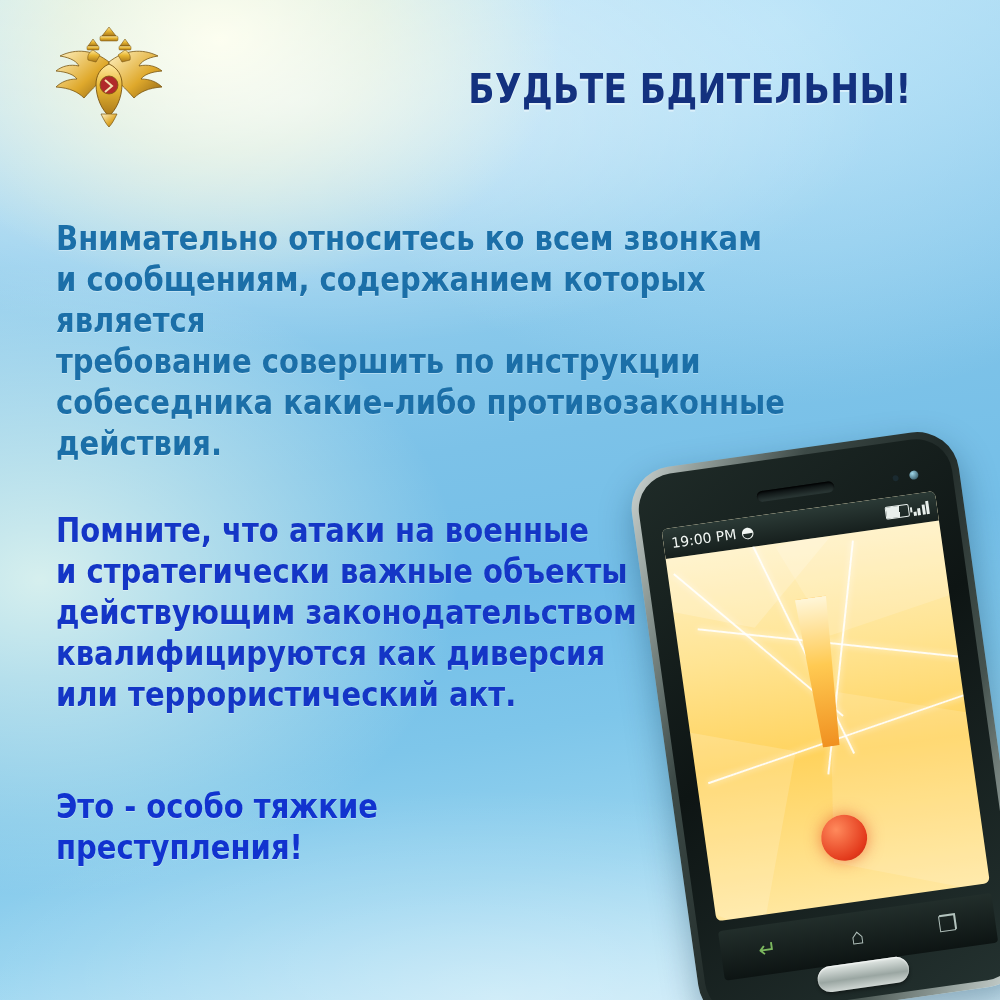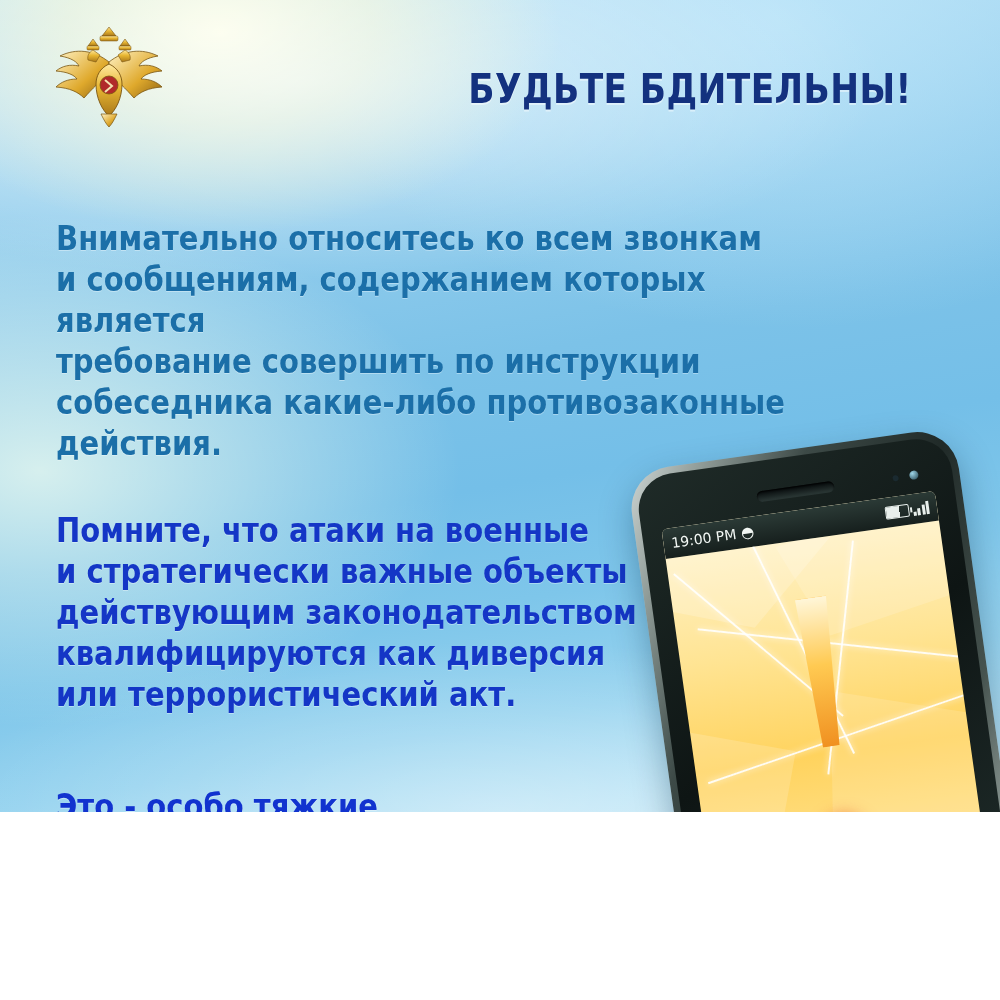--- a/index.html
+++ b/index.html
@@ -3,21 +3,21 @@
 <meta charset="utf-8">
 <style>
   html, body {
     margin: 0;
     padding: 0;
     background: #ffffff;
   }
   #poster {
     position: relative;
     width: 1000px;
-    height: 812px;
+    height: 1000px;
     overflow: hidden;
     font-family: "Liberation Sans", sans-serif;
     background:
       radial-gradient(ellipse 55% 40% at 22% 4%, rgba(255,255,230,0.95) 0%, rgba(255,250,200,0.55) 28%, rgba(255,255,255,0) 62%),
       radial-gradient(ellipse 70% 55% at 78% 2%, rgba(190,230,250,0.85) 0%, rgba(190,230,250,0) 70%),
       radial-gradient(ellipse 60% 45% at 4% 58%, rgba(245,255,240,0.75) 0%, rgba(245,255,240,0) 70%),
       linear-gradient(170deg,
         #bfe4f5 0%,
         #a9d9f1 14%,
         #8ecbec 30%,

